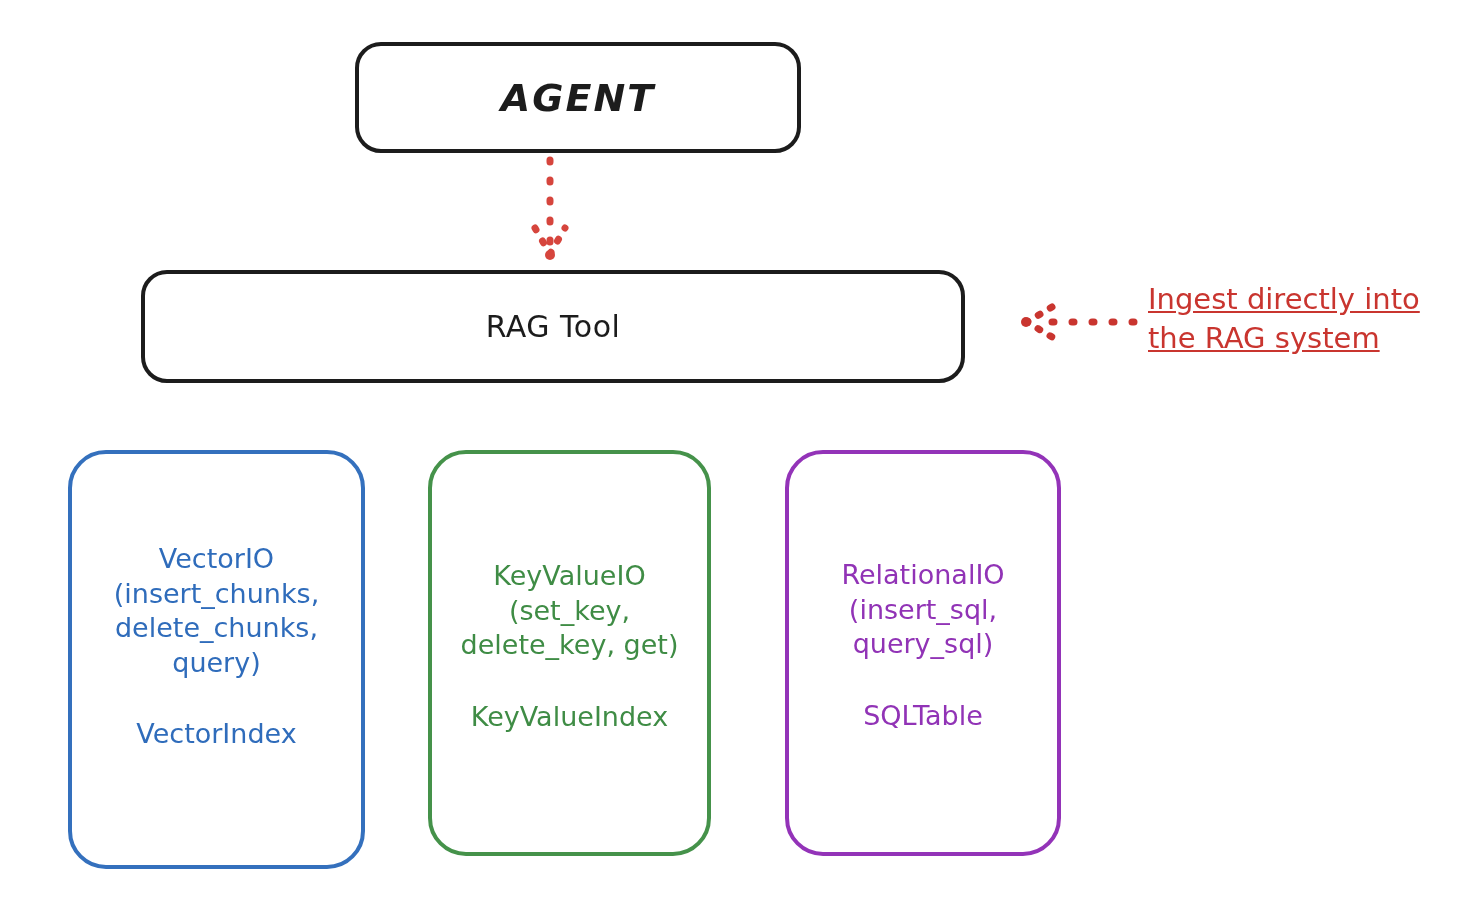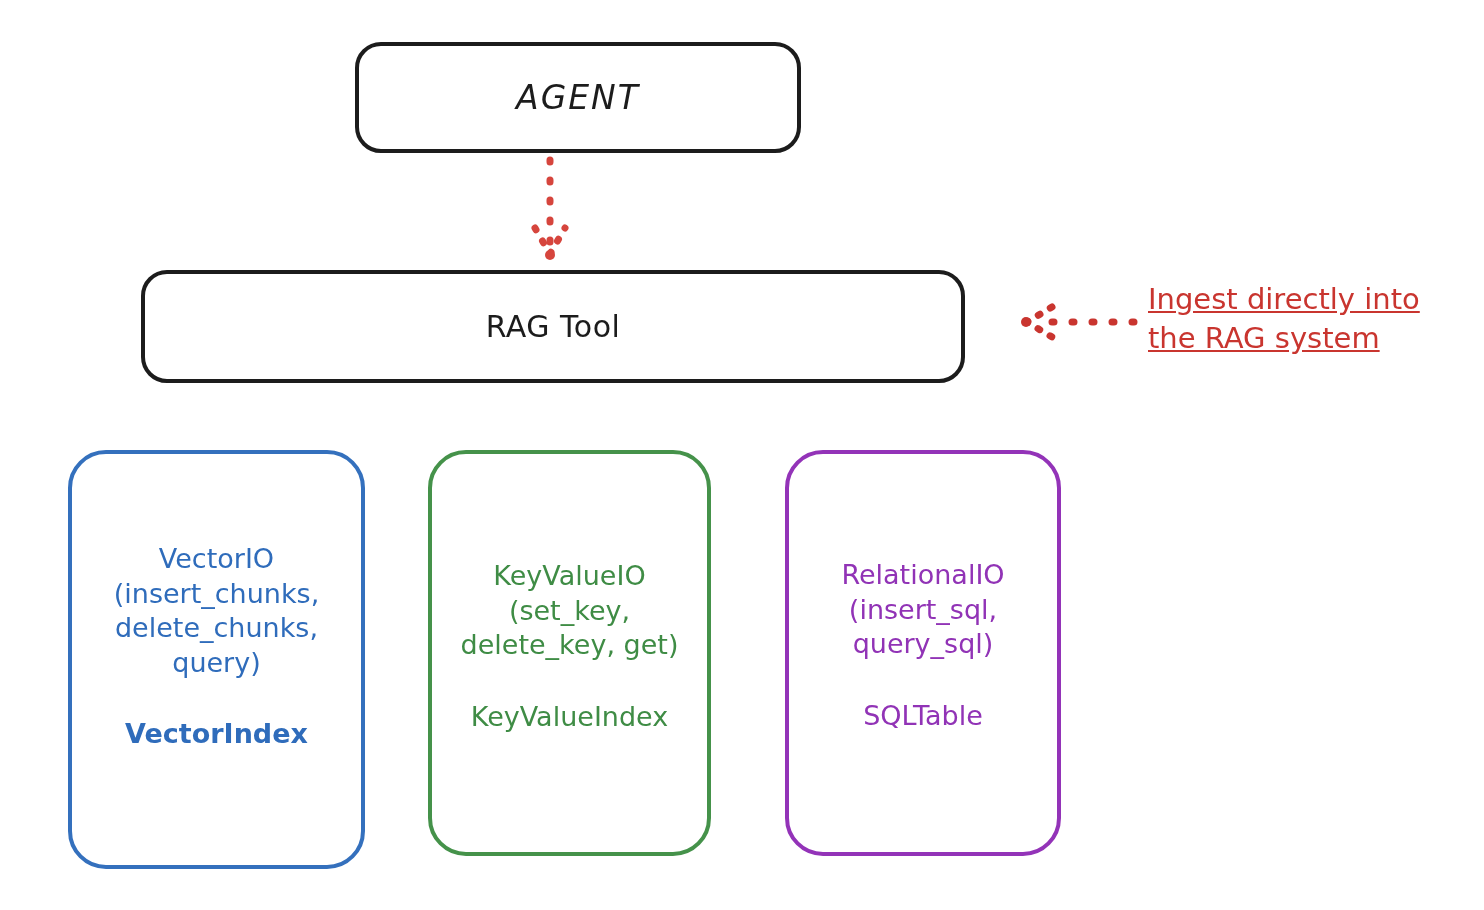--- a/index.html
+++ b/index.html
@@ -41,23 +41,23 @@
   }
 
   #agent-node {
     left: 355px;
     top: 42px;
     width: 446px;
     height: 111px;
     border-radius: 26px;
   }
   #agent-node .node-title {
-    font-size: 33px;
+    font-size: 38px;
     font-style: italic;
-    font-weight: 400;
+    font-weight: 700;
     letter-spacing: 2px;
   }
 
   #ragtool-node {
     left: 141px;
     top: 270px;
     width: 824px;
     height: 113px;
     border-radius: 26px;
   }
@@ -85,21 +85,21 @@
 
   #vectorio-node {
     left: 68px;
     top: 450px;
     width: 297px;
     height: 419px;
     border-color: #3470bd;
     color: #2f6cbb;
   }
   #vectorio-node .api-block { margin-top: 88px; text-align: center; }
-  #vectorio-node .index-block { margin-top: 37px; font-weight: bold; }
+  #vectorio-node .index-block { margin-top: 37px; }
 
   #keyvalueio-node {
     left: 428px;
     top: 450px;
     width: 283px;
     height: 406px;
     border-color: #45924a;
     color: #3f8c45;
   }
   #keyvalueio-node .api-block { margin-top: 105px; }

